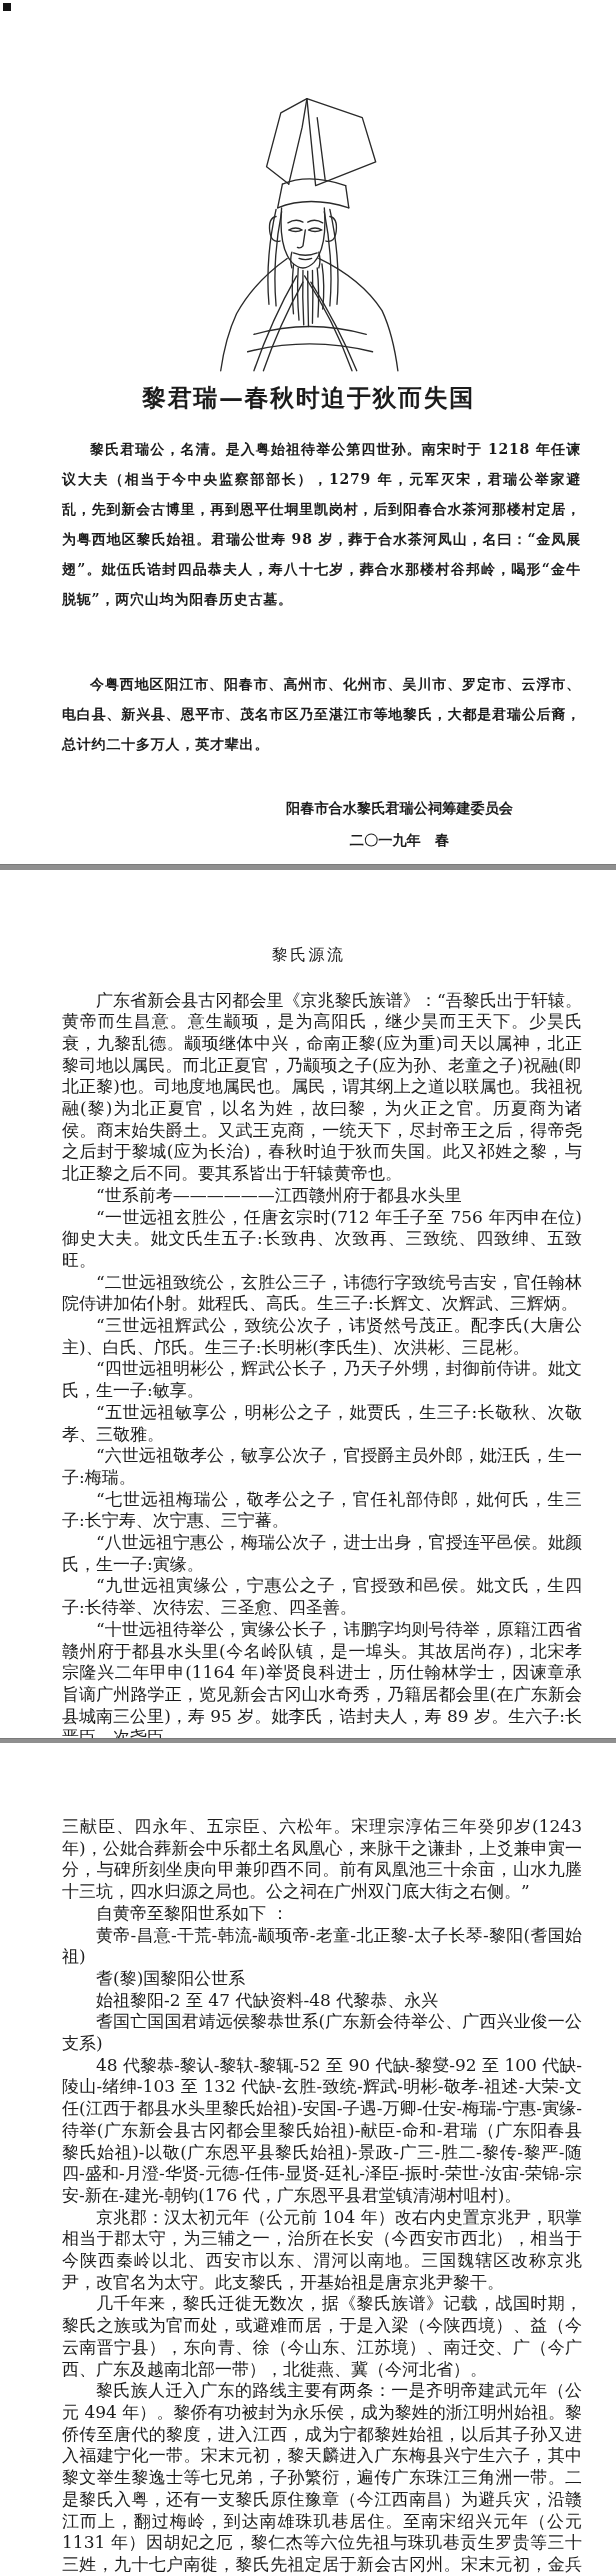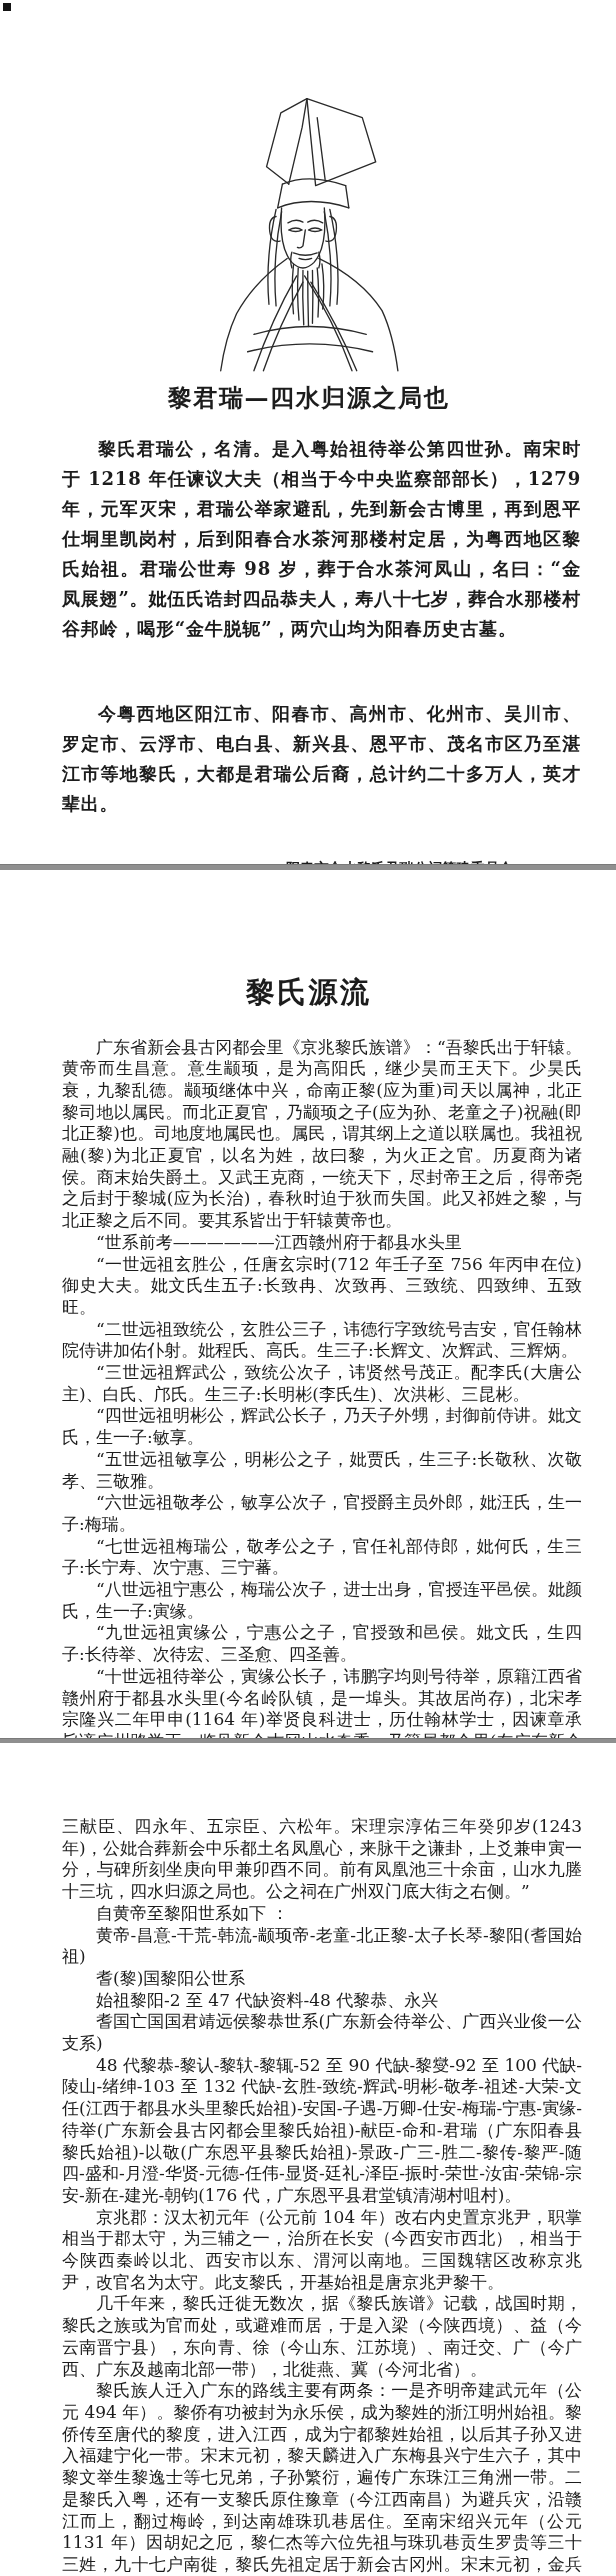--- a/index.html
+++ b/index.html
@@ -23,43 +23,43 @@
   .portrait svg{display:block;}
   .p1-title{
     margin:1.6px 0 0;
     text-align:center;
     font-size:24px;
     font-weight:bold;
     letter-spacing:1.6px;
   }
   .p1-body{
     margin:20.6px 36px 0 62px;
-    font-size:18px;
+    font-size:14px;
     font-weight:bold;
     line-height:30px;
     text-align:justify;
     text-indent:2em;
     letter-spacing:0.8px;
   }
   .p1-body + .p1-body{margin-top:55px;}
   .sig1{
     margin:33px 104px 0 0;
     float:right;
     text-align:center;
     font-size:14.2px;
     font-weight:bold;
     line-height:32px;
   }
 
   
   .p2-title{
-    margin:103px 0 0;
-    text-align:center;
-    font-size:29px;
-    font-weight:bold;
+    margin:75px 0 0;
+    text-align:center;
+    font-size:16px;
+    font-weight:normal;
     letter-spacing:2.4px;
   }
   .bodytext{
     margin:24px 35px 0 62px;
     font-size:17px;
     line-height:21.7px;
     text-align:justify;
   }
   .bodytext p{margin:0;text-indent:2em;}
   .bodytext p.no-indent{text-indent:0;}
@@ -141,21 +141,21 @@
           <path d="M150,236 Q118,292 96,356"></path>
           <path d="M158,244 Q128,298 108,356"></path>
           <path d="M160,236 Q196,290 220,356"></path>
           <path d="M168,244 Q202,298 226,356"></path>
           <path d="M96,310 Q166,290 238,310"></path>
           <path d="M88,332 Q166,312 246,332"></path>
         </g>
       </svg>
     </div>
 
-    <h1 class="p1-title">黎君瑞—四水归源之局也</h1>
+    <h1 class="p1-title">黎君瑞—春秋时迫于狄而失国</h1>
 
     <p class="p1-body">黎氏君瑞公，名清。是入粤始祖待举公第四世孙。南宋时于 1218 年任谏议大夫（相当于今中央监察部部长），1279 年，元军灭宋，君瑞公举家避乱，先到新会古博里，再到恩平仕垌里凯岗村，后到阳春合水茶河那楼村定居，为粤西地区黎氏始祖。君瑞公世寿 98 岁，葬于合水茶河凤山，名曰：“金凤展翅”。妣伍氏诰封四品恭夫人，寿八十七岁，葬合水那楼村谷邦岭，喝形“金牛脱轭”，两穴山均为阳春历史古墓。</p>
     <p class="p1-body">今粤西地区阳江市、阳春市、高州市、化州市、吴川市、罗定市、云浮市、电白县、新兴县、恩平市、茂名市区乃至湛江市等地黎氏，大都是君瑞公后裔，总计约二十多万人，英才辈出。</p>
 
     <div class="sig1">
       <div>阳春市合水黎氏君瑞公祠筹建委员会</div>
       <div>二〇一九年　春</div>
     </div>
   </section>
 

